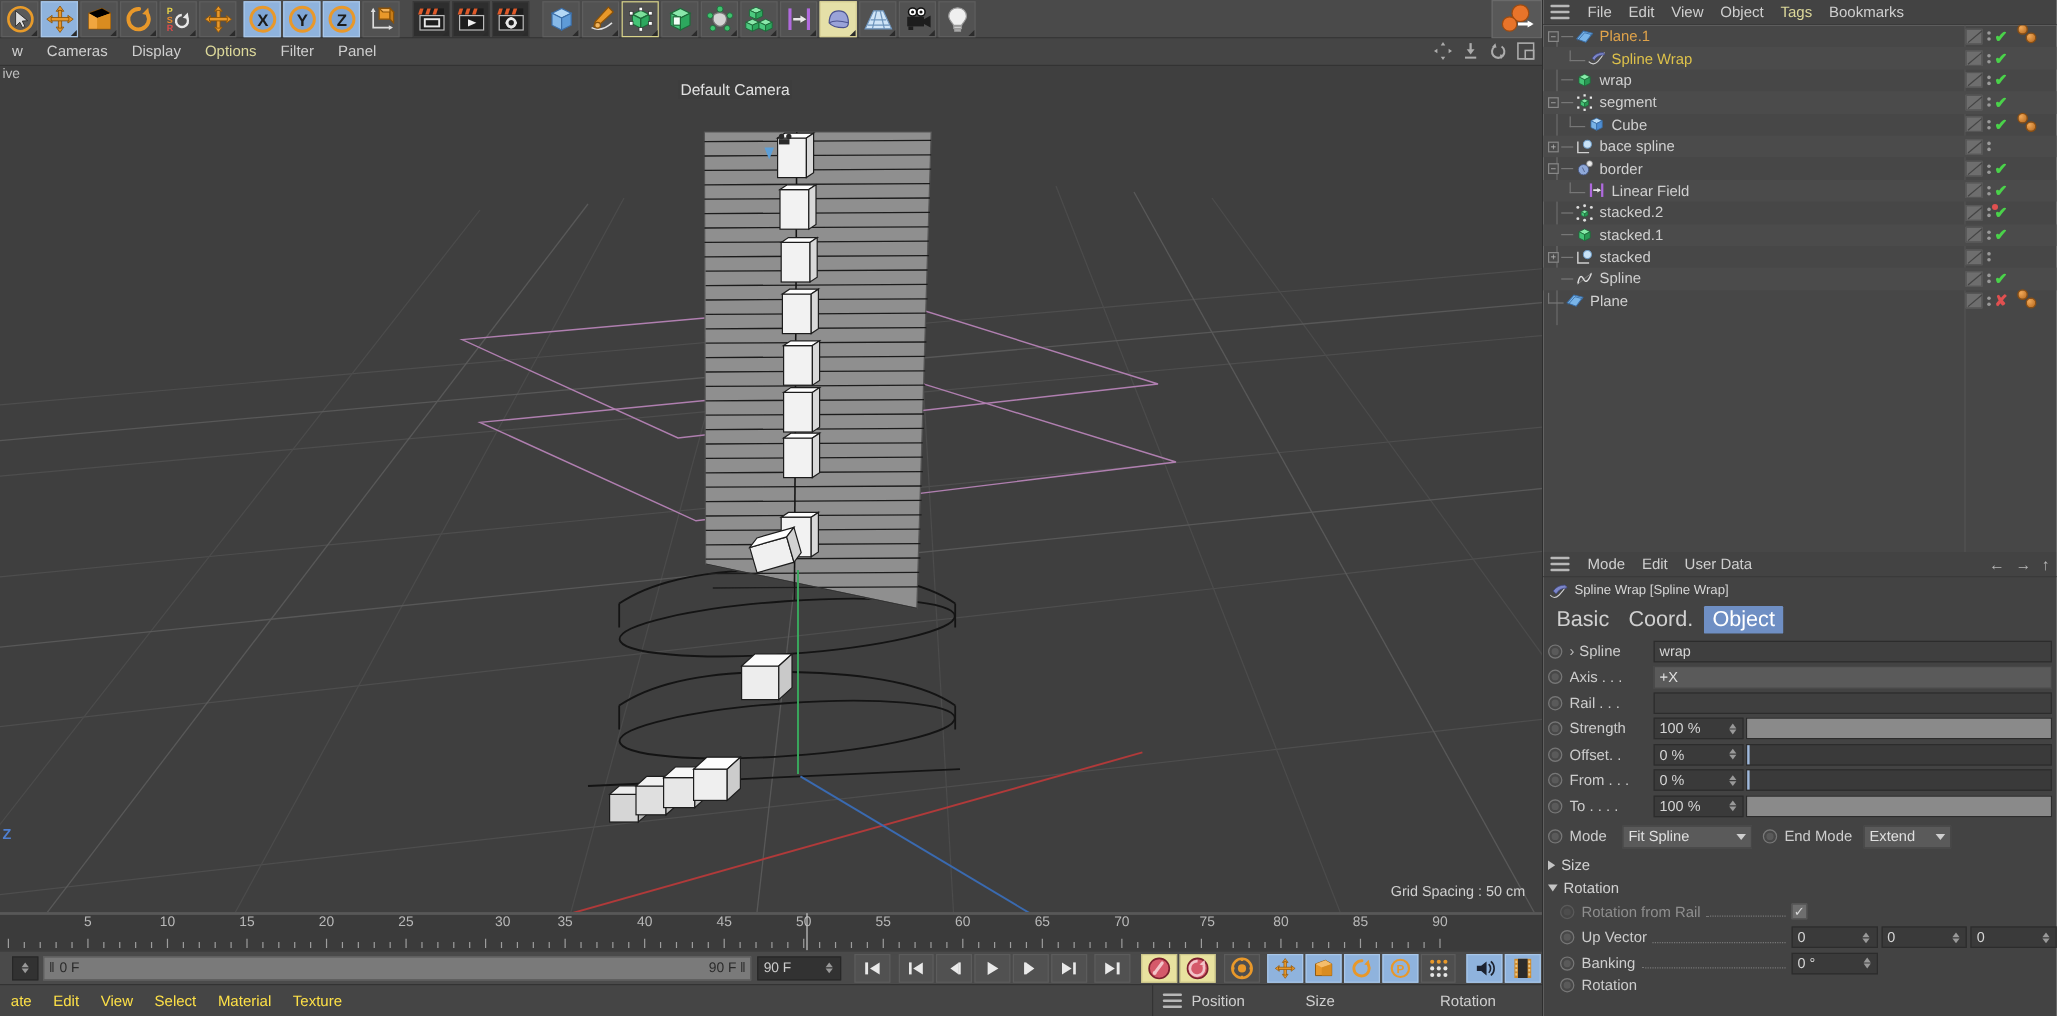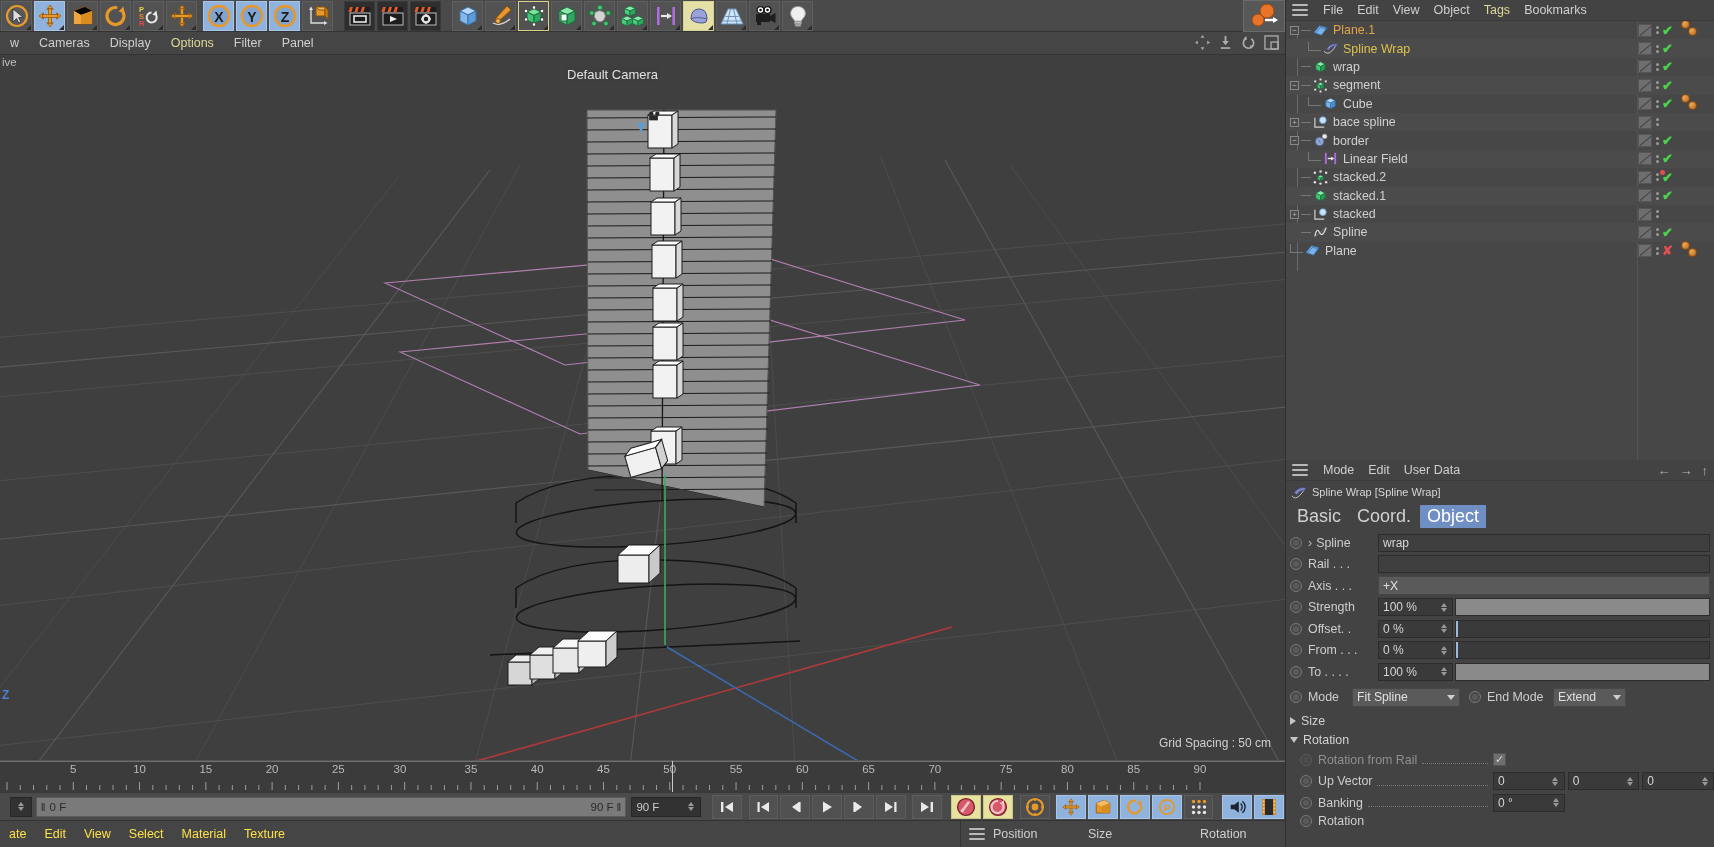--- a/index.html
+++ b/index.html
@@ -679,21 +679,21 @@
       <g stroke="#9a9a9a" stroke-width="1">
         <g id="minor"></g>
       </g>
     </svg>
     <div id="tl-labels">
         <div class="tl-tick-label" style="left: 73.2778px;">5</div>
         <div class="tl-tick-label" style="left: 139.556px;">10</div>
         <div class="tl-tick-label" style="left: 205.833px;">15</div>
         <div class="tl-tick-label" style="left: 272.111px;">20</div>
         <div class="tl-tick-label" style="left: 338.389px;">25</div>
-        <div class="tl-tick-label" style="left: 400px; text-align: center;">30</div>
+        <div class="tl-tick-label" style="left: 419px; text-align: center;">30</div>
         <div class="tl-tick-label" style="left: 470.944px;">35</div>
         <div class="tl-tick-label" style="left: 537.222px;">40</div>
         <div class="tl-tick-label" style="left: 603.5px;">45</div>
         <div class="tl-tick-label" style="left: 669.778px;">50</div>
         <div class="tl-tick-label" style="left: 736.056px;">55</div>
         <div class="tl-tick-label" style="left: 802.333px;">60</div>
         <div class="tl-tick-label" style="left: 868.611px;">65</div>
         <div class="tl-tick-label" style="left: 934.889px;">70</div>
         <div class="tl-tick-label" style="left: 1006px;">75</div>
         <div class="tl-tick-label" style="left: 1067.44px;">80</div>
@@ -1313,31 +1313,31 @@
           <span style="margin-right:4px;color:#bbb;">›</span>
           <span>Spline</span>
         </span>
         <div class="pfield link" style="flex:1; margin-right:4px;">
           <span>wrap</span>
         </div>
       </div>
 
       <div class="prow">
         <span class="radio"></span>
+        <span class="plabel">Axis . . .</span>
+        <div class="combo" style="flex:1; margin-right:4px; justify-content:flex-start;">
+          <span>+X</span>
+        </div>
+      </div>
+
+      <div class="prow">
+        <span class="radio"></span>
         <span class="plabel">Rail . . .</span>
         <div class="pfield link" style="flex:1; margin-right:4px;">
           <span></span>
-        </div>
-      </div>
-
-      <div class="prow">
-        <span class="radio"></span>
-        <span class="plabel">Axis . . .</span>
-        <div class="combo" style="flex:1; margin-right:4px; justify-content:flex-start;">
-          <span>+X</span>
         </div>
       </div>
 
       <div class="prow">
         <span class="radio"></span>
         <span class="plabel">Strength</span>
         <div class="pfield" style="width:75px;">
           <span>100 %</span>
           <div class="spin">
               <i class="up"></i>

